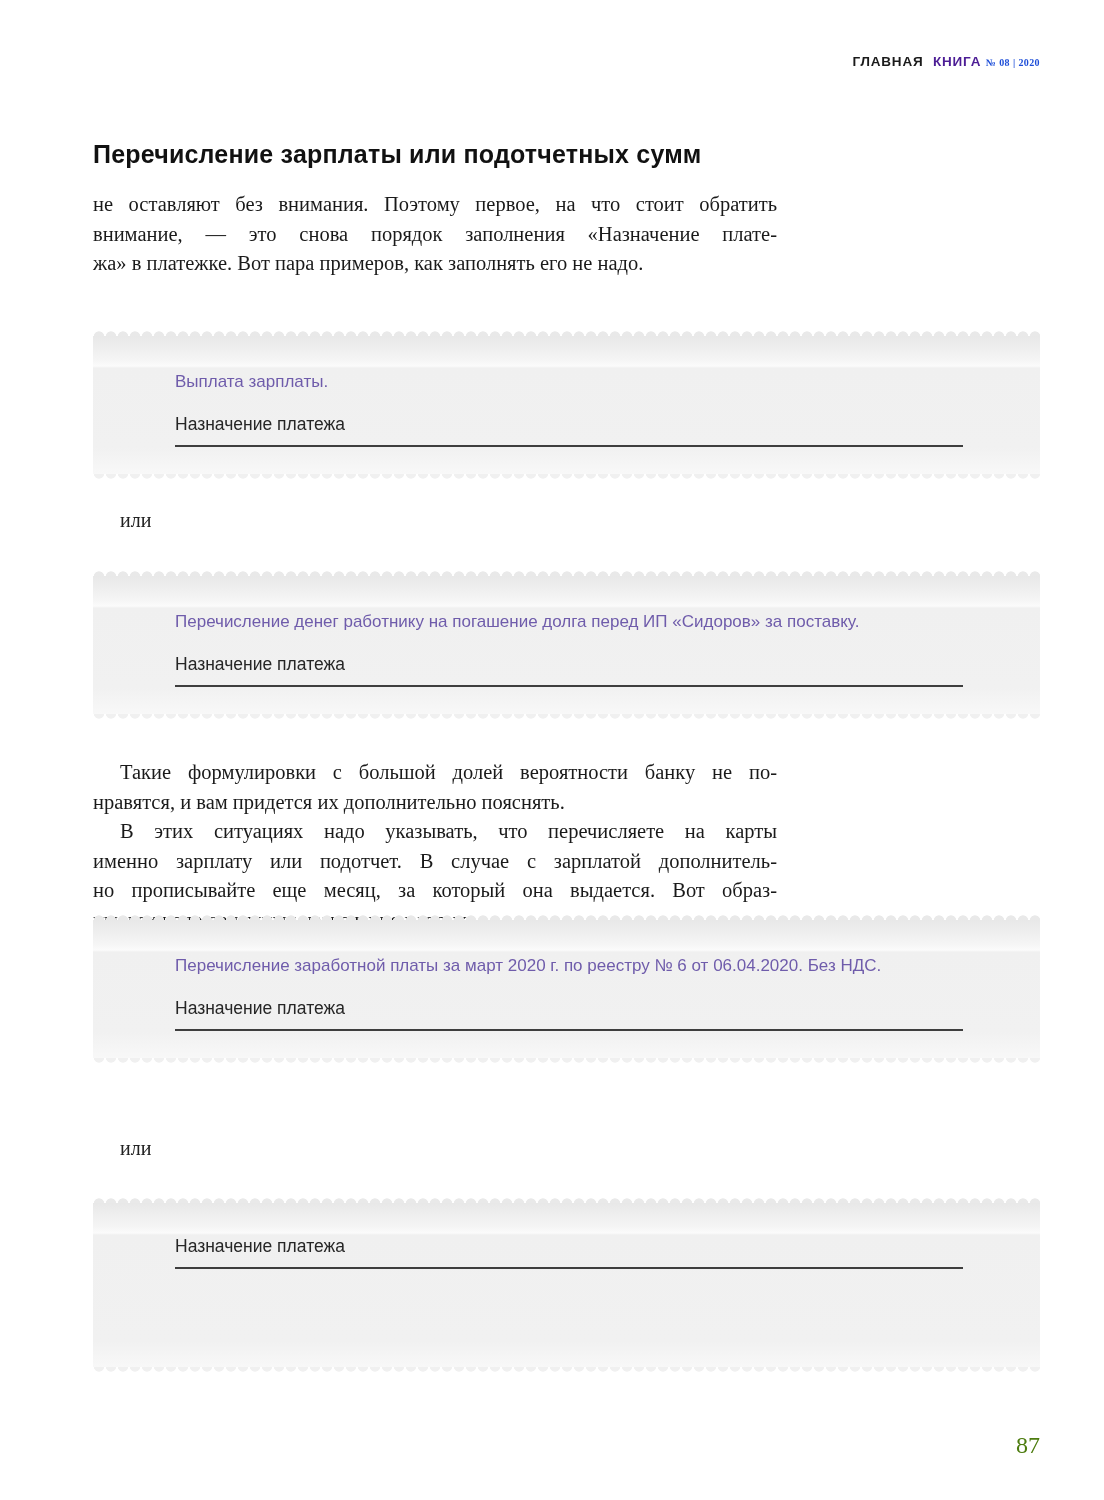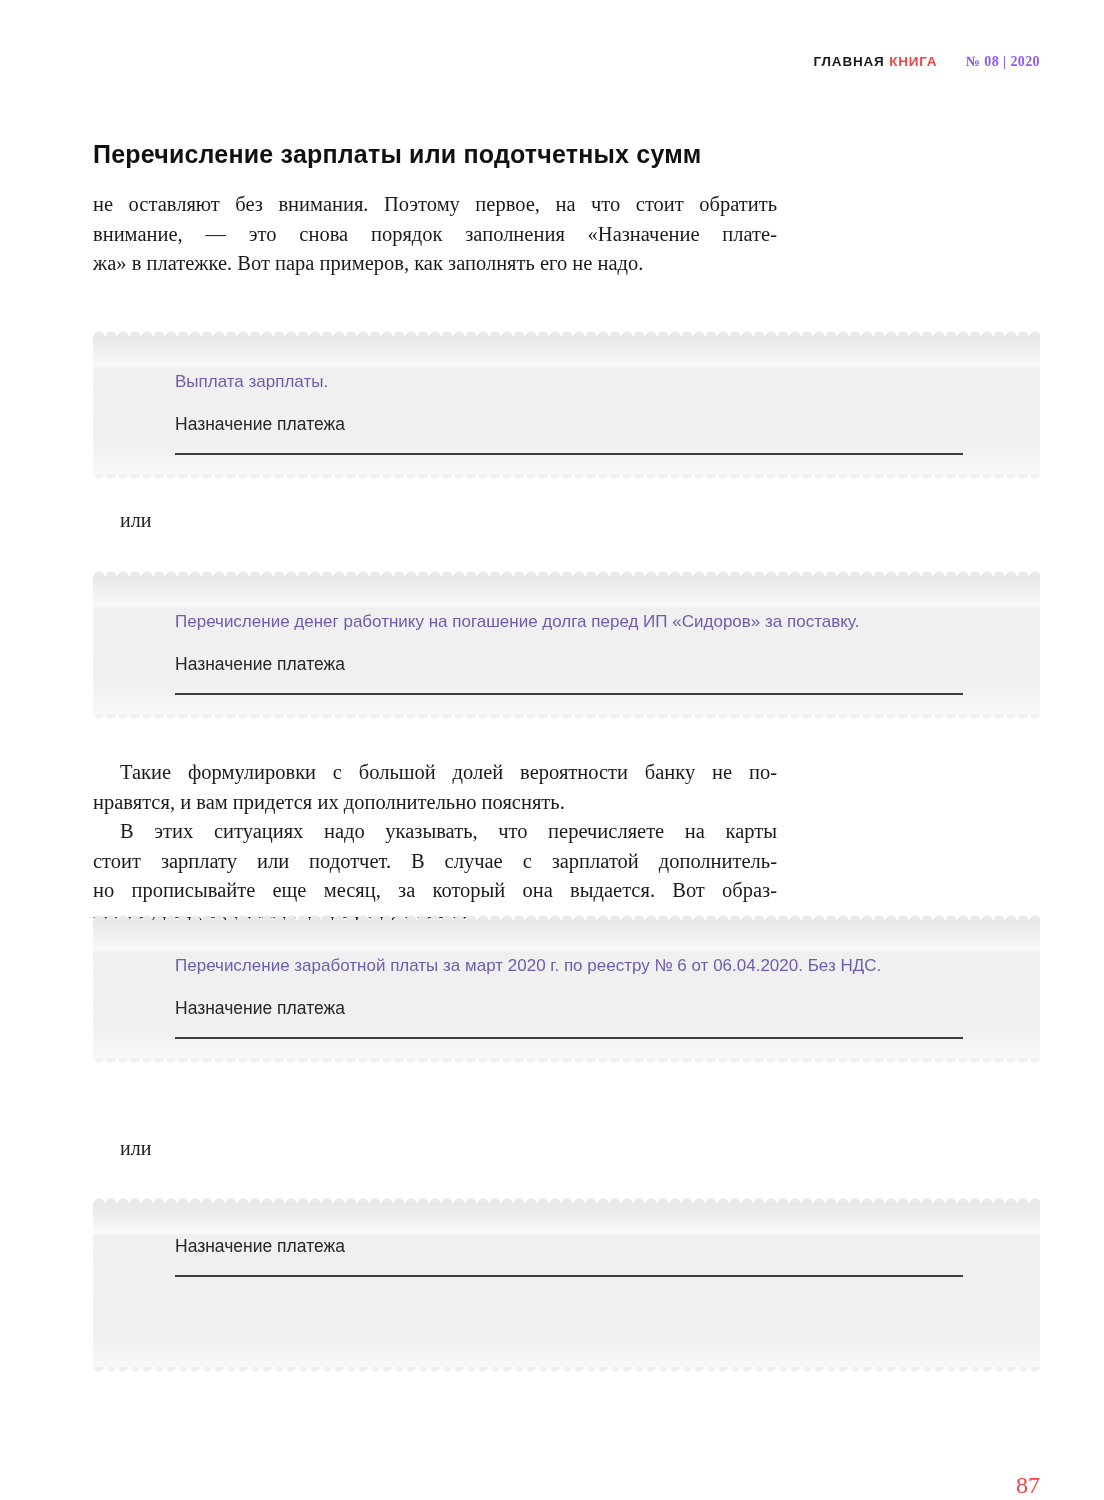--- a/index.html
+++ b/index.html
@@ -7,24 +7,24 @@
     position:relative; width:1104px; height:1500px; background:#ffffff;
     overflow:hidden; font-family:"Liberation Serif", serif;
   }
 
   
   .masthead {
     position:absolute; top:54px; right:64px; white-space:nowrap;
     font-family:"Liberation Sans", sans-serif; font-weight:bold;
     font-size:13.5px; letter-spacing:.8px; color:#1a1a1a;
   }
-  .brand-purple { color:#ef4444; }
+  .brand-purple { color:#4c1d95; margin-left:5px; }
   .issue {
     font-family:"Liberation Serif", serif; font-weight:bold;
-    font-size:14px; letter-spacing:.4px; color:#8b5cf6; margin-left:24px;
+    font-size:10px; letter-spacing:.4px; color:#1d4ed8; margin-left:0;
   }
 
   
   .title {
     position:absolute; left:93px; top:139px; margin:0;
     font-family:Liberation Sans, sans-serif; font-weight:bold;
     font-size:25px; line-height:1.2; letter-spacing:.2px; color:#111;
   }
   .text-block { position:absolute; left:93px; width:684px; }
   .intro-block { top:190px; }
@@ -65,29 +65,29 @@
     position:absolute; top:6px; bottom:6px; left:0; right:0; box-sizing:border-box;
     padding:30px 77px 0 82px;
     background:linear-gradient(180deg,
       #e8e8e8 0px, #f5f5f5 24px, #fbfbfb 30px,
       #f0f0f0 32px, #f1f1f1 calc(100% - 26px), #f8f8f8 100%);
   }
   .sample-text {
     font-family:"Liberation Sans", sans-serif;
     font-size:17px; line-height:31px; color:#6f5cab; margin:0 0 14px 0;
   }
-  .field { width:788px; border-bottom:2px solid #3e3e3e; padding-bottom:16px; }
+  .field { width:788px; border-bottom:2px solid #3e3e3e; padding-bottom:8px; }
   .field-label {
     font-family:"Liberation Sans", sans-serif;
     font-size:17.5px; line-height:26px; color:#262626;
   }
 
   .page-number {
     position:absolute; right:64px; top:1432px;
-    font-size:24px; color:#ef4444;margin-top:40px;
+    font-size:24px; color:#4d7c0f;
   }
 </style>
 </head>
 <body>
 
 <div class="page">
 
   <header class="masthead">
     <span class="brand-black">ГЛАВНАЯ</span>
     <span class="brand-purple">КНИГА</span>
@@ -123,21 +123,21 @@
       </div>
     </div>
     <div class="edge edge-top"></div>
     <div class="edge edge-bottom"></div>
   </section>
 
   <div class="text-block body-block">
     <div class="line just indent">Такие формулировки с большой долей вероятности банку не по-</div>
     <div class="line">нравятся, и вам придется их дополнительно пояснять.</div>
     <div class="line just indent">В этих ситуациях надо указывать, что перечисляете на карты</div>
-    <div class="line just">стоит зарплату или подотчет. В случае с зарплатой дополнитель-</div>
+    <div class="line just">именно зарплату или подотчет. В случае с зарплатой дополнитель-</div>
     <div class="line just">но прописывайте еще месяц, за который она выдается. Вот образ-</div>
     <div class="line">цы, как надо денежных назначение платежа.</div>
   </div>
 
   <section class="sample-box box-3">
     <div class="box-body">
       <p class="sample-text">Перечисление заработной платы за март 2020 г. по реестру № 6 от 06.04.2020. Без НДС.</p>
       <div class="field">
         <span class="field-label">Назначение платежа</span>
       </div>

